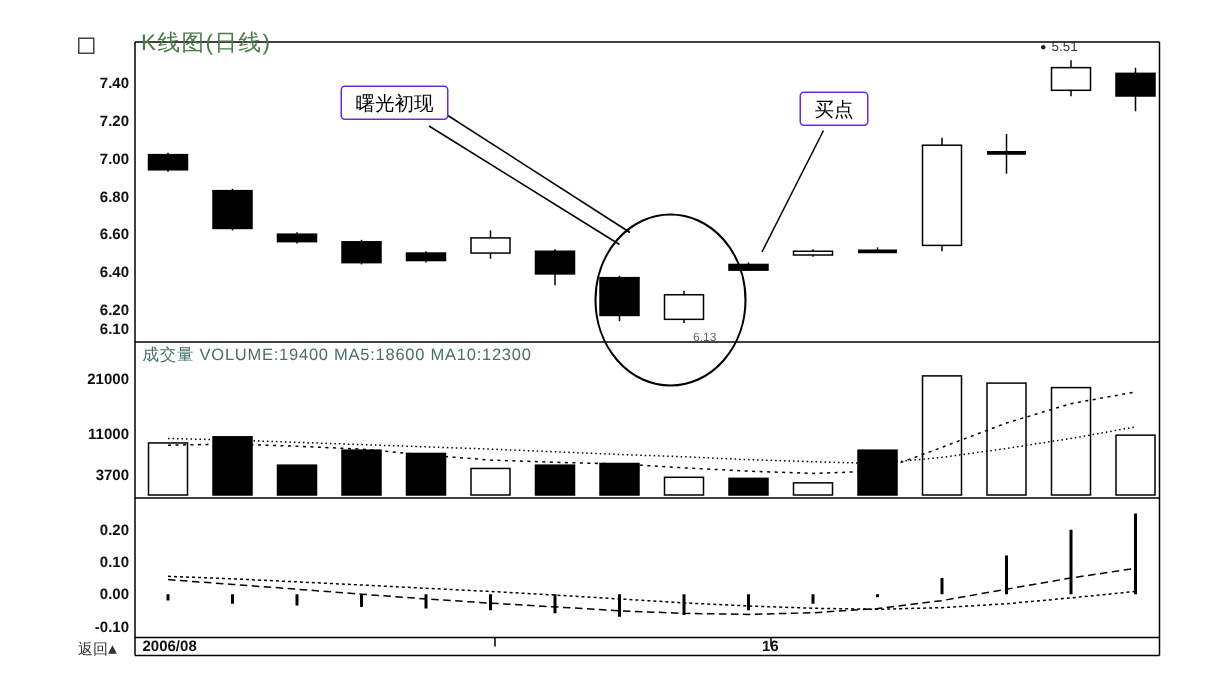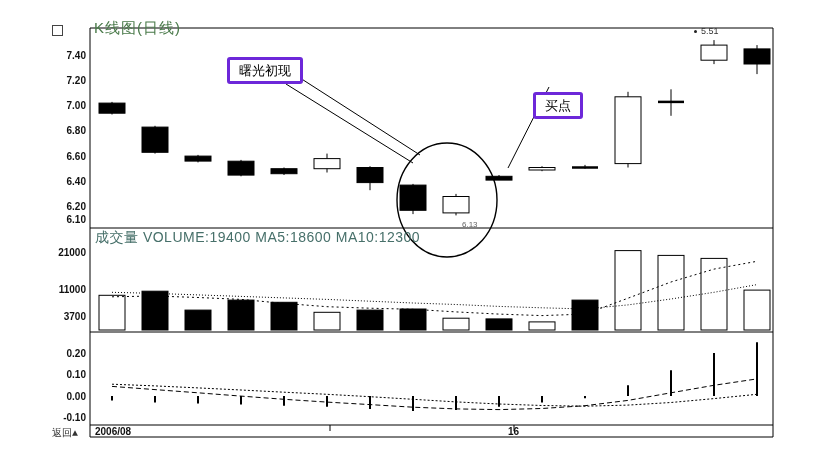--- a/index.html
+++ b/index.html
@@ -6,26 +6,26 @@
   .stage{position:relative;width:815px;height:455px;background:#fff;
          font-family:"Liberation Sans",sans-serif;overflow:hidden;}
   .stage svg{position:absolute;left:0;top:0;}
   svg text{font-family:"Liberation Sans",sans-serif;}
   .abs{position:absolute;white-space:nowrap;}
   .corner-box{left:52px;top:25px;width:9px;height:9px;border:1px solid #444;background:#fff;}
   .title-left{left:94px;top:19px;font-size:15px;color:#4a7a4a;letter-spacing:1px;}
   .title-right{left:694px;top:26px;font-size:9px;color:#333;}
   .dot{display:inline-block;width:3px;height:3px;border-radius:50%;background:#222;
        vertical-align:middle;margin-right:4px;}
-  .ind-vol{left:95px;top:229px;font-size:14px;color:#47706a;letter-spacing:0.5px;}
+  .ind-vol{left:95px;top:229px;font-size:11px;color:#47706a;letter-spacing:0.5px;}
   .ind-macd{left:95px;top:333px;font-size:9px;color:#47706a;letter-spacing:0.5px;}
-  .callout{position:absolute;background:#fff;border:3px solid #6d28d9;border-radius:3px;
+  .callout{position:absolute;background:#fff;border:1px solid #6d28d9;border-radius:3px;
            padding:2px 9px;font-size:13px;color:#000;z-index:3;line-height:17px;}
   .pattern{left:227px;top:57px;}
-  .buy{left:533px;top:61px;margin-top:31px;}
+  .buy{left:533px;top:61px;}
   .xdate{font-size:10px;font-weight:bold;color:#111;}
   .d1{left:95px;top:426px;}
   .d2{left:508px;top:426px;}
   .tab-bl{left:52px;top:426px;font-size:10px;color:#333;font-family:Liberation Mono, monospace;}
 </style>
 </head>
 <body>
 
 <div class="stage">
   <svg id="chart-svg" width="815" height="455">

